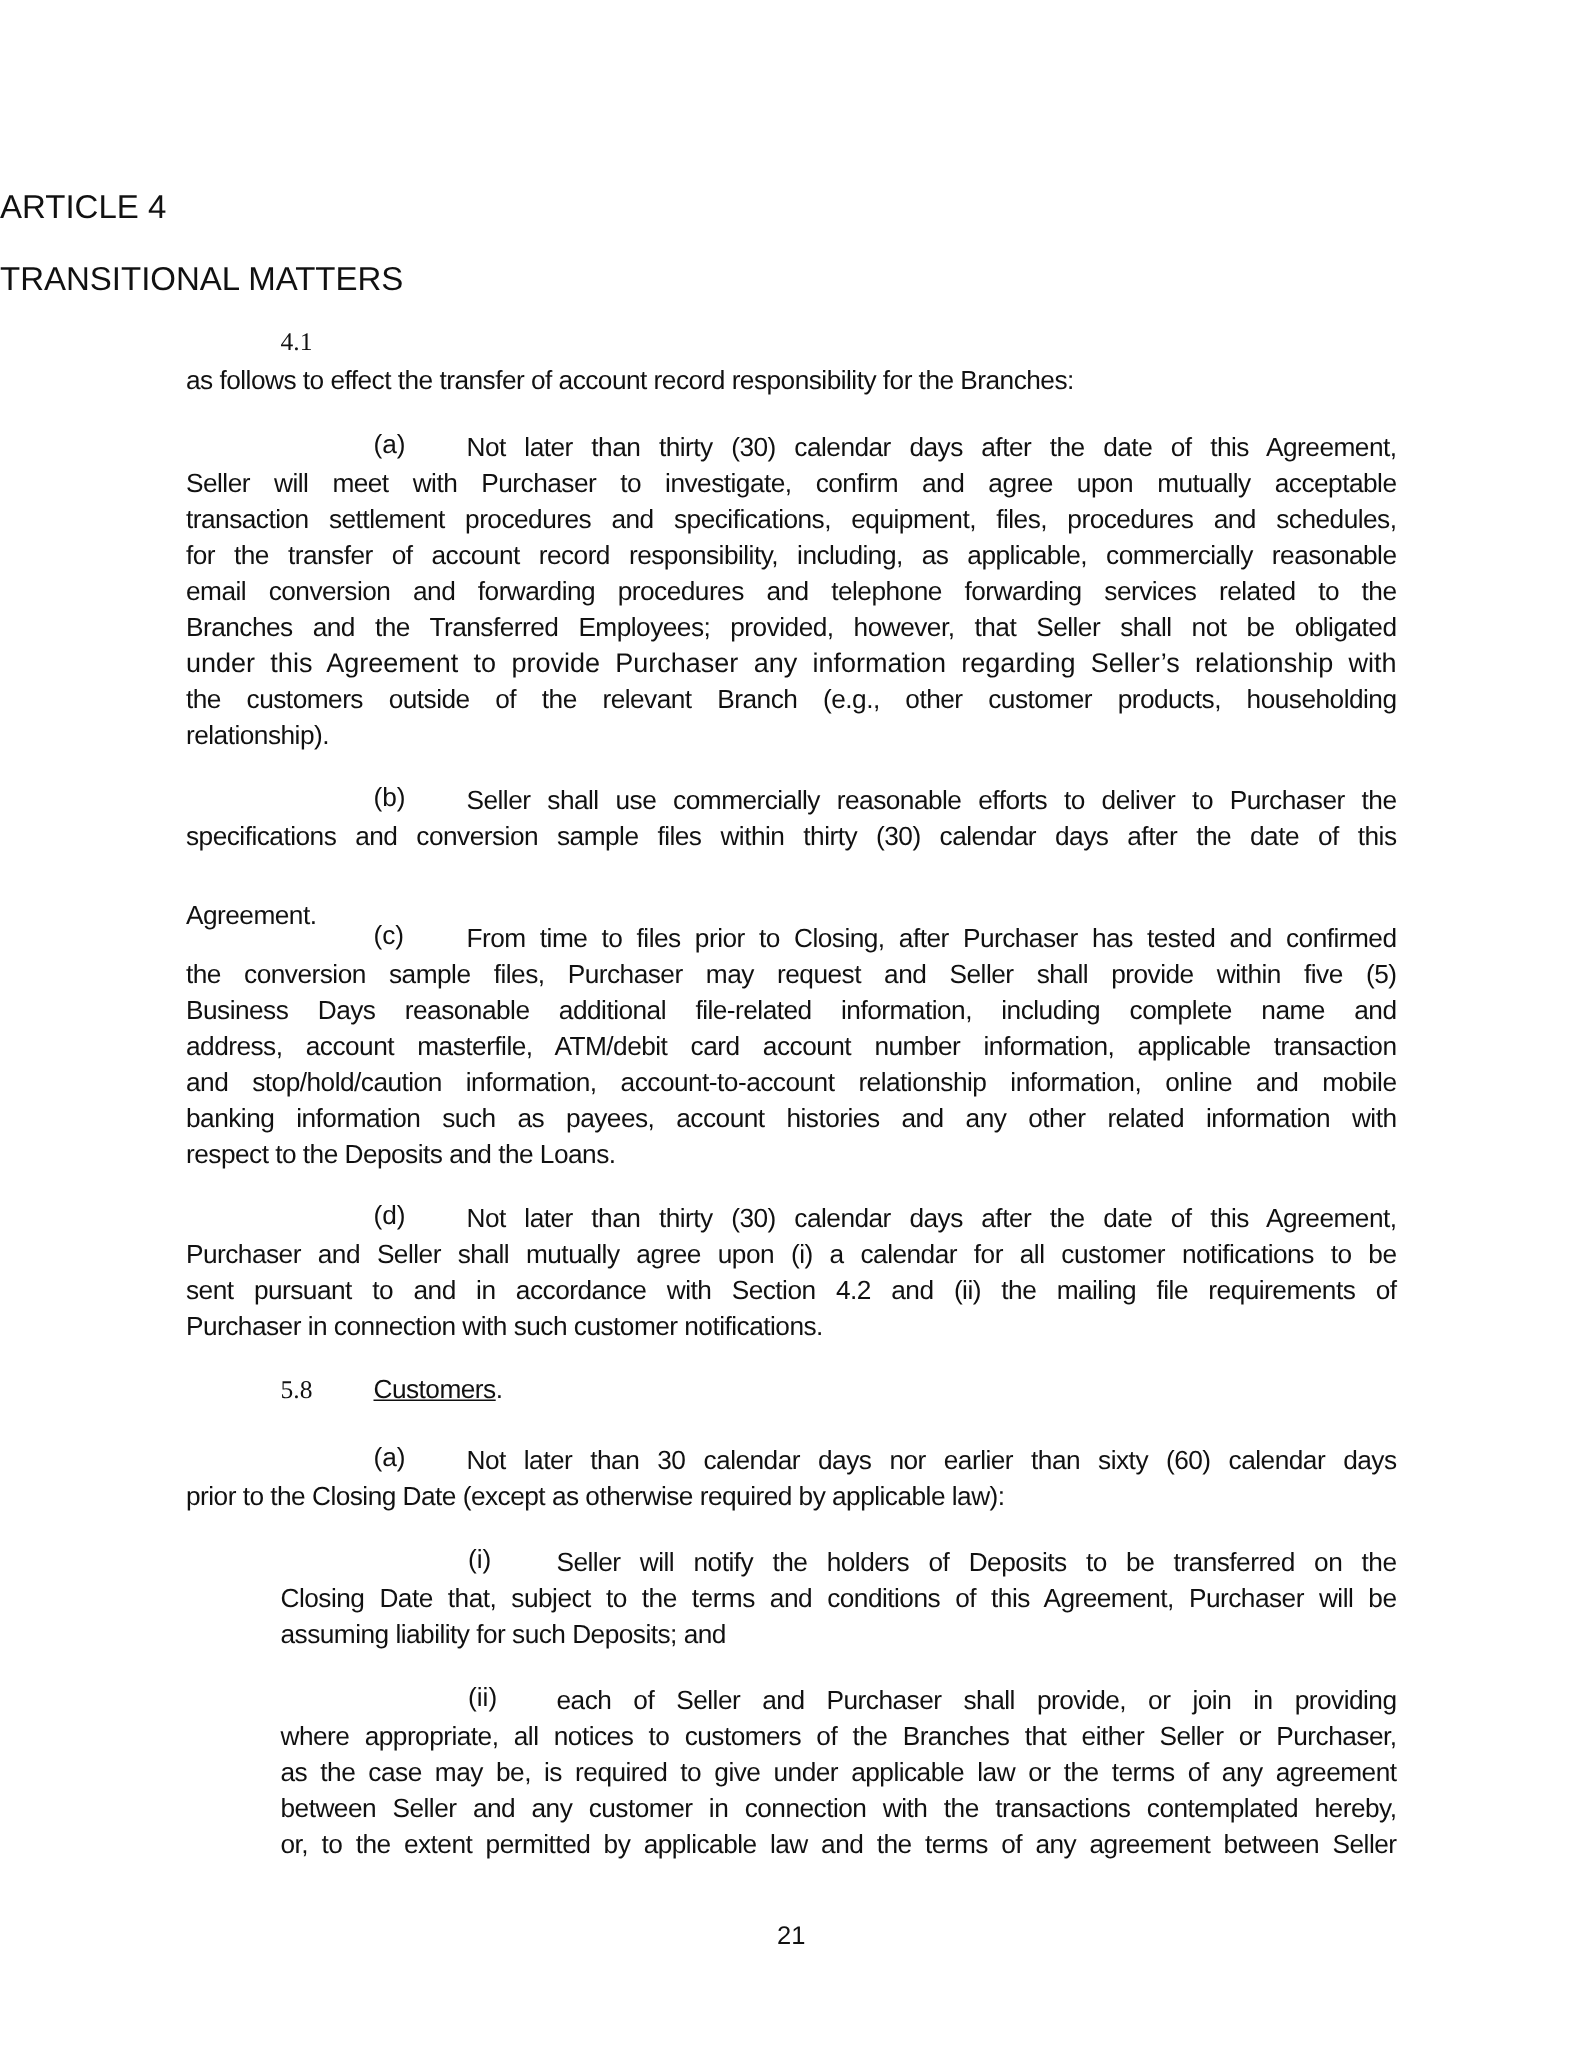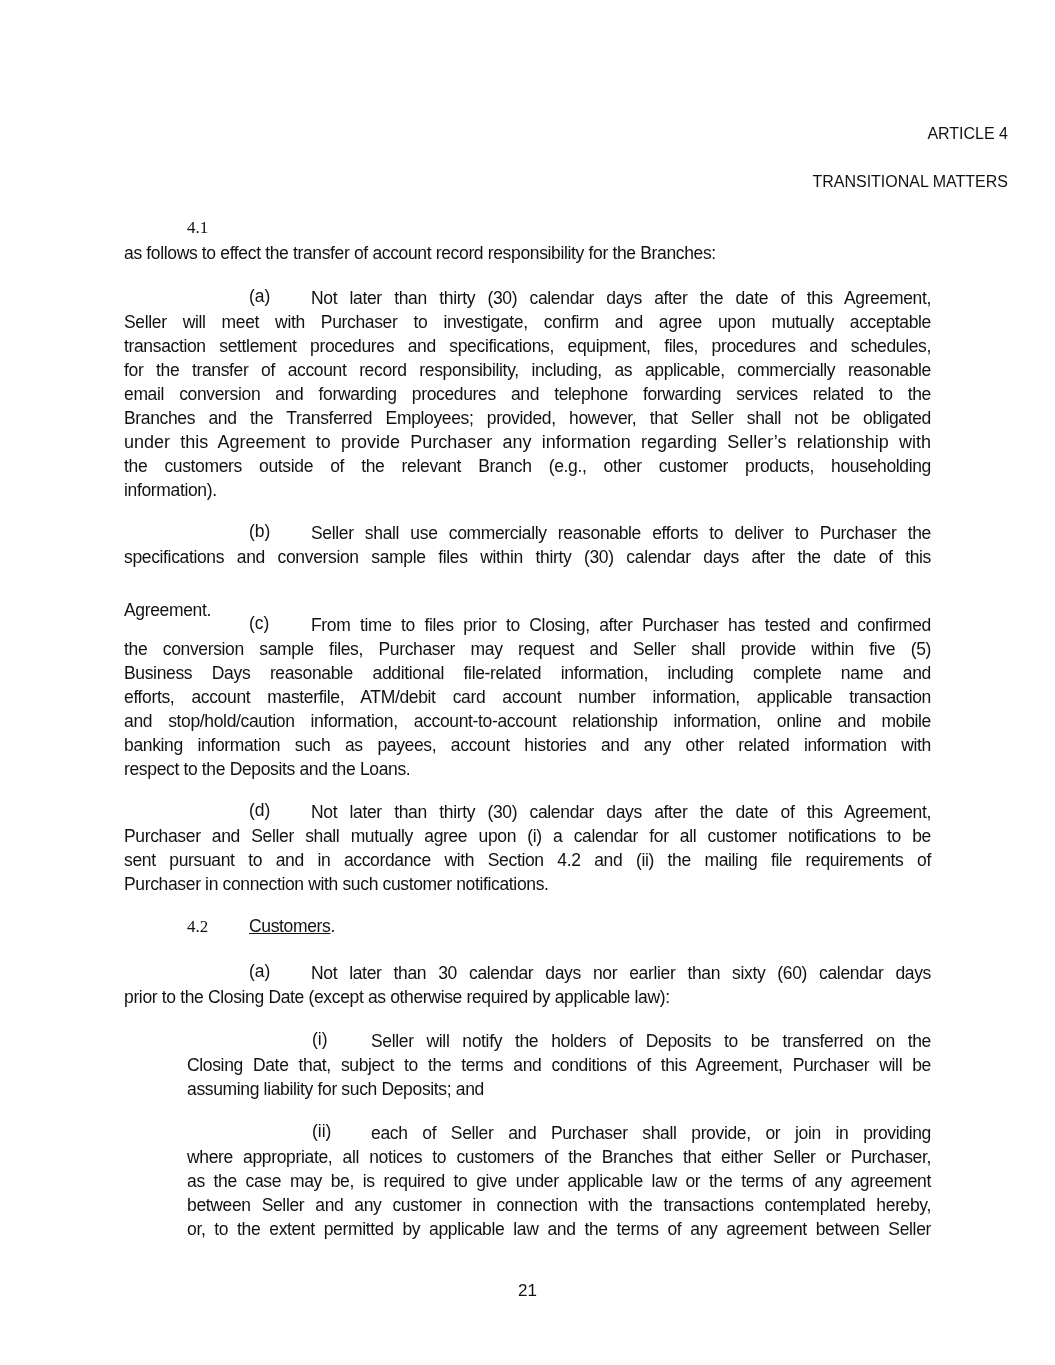--- a/index.html
+++ b/index.html
@@ -1,19 +1,19 @@
 <!DOCTYPE html>
 <html><head>
 <meta charset="utf-8">
 <style>
   html, body { margin: 0; padding: 0; background: #ffffff; }
   body { width: 1055px; height: 1365px; position: relative; overflow: hidden;
          font-family: "Liberation Sans", sans-serif; color: #111; }
   .page { position: absolute; left: 0; top: 0; width: 1055px; height: 1365px; }
-  .center { position: absolute; left: 0; width: 1008px; text-align: right; font-size: 16px; }
+  .center { position: absolute; left: 0; width: 1008px; text-align: left; font-size: 22px; }
   .line { position: absolute; font-size: 17.5px; line-height: 24px; white-space: nowrap;
           text-align: justify; text-align-last: justify; font-stretch: condensed; letter-spacing: -0.35px; }
   .last { text-align-last: left; }
   .full { left: 124px; width: 807px; }
   .first { left: 311px; width: 620px; }
   .sec-num { position: absolute; font-family: "Liberation Serif", serif; font-size: 17px; }
   .sec-title { position: absolute; font-size: 17.5px; letter-spacing: -0.35px; }
   .u { text-decoration: underline; }
   .serif { font-family: Liberation Sans, sans-serif; letter-spacing: 0; font-size: 18px; }
   .label { position: absolute; font-size: 17.5px; }
@@ -34,43 +34,43 @@
 
   <div class="label" style="left:249px; top:286px;">(a)</div>
   <div class="line first" style="top:286px;">Not later than thirty (30) calendar days after the date of this Agreement,</div>
   <div class="line full" style="top:310px;">Seller will meet with Purchaser to investigate, confirm and agree upon mutually acceptable</div>
   <div class="line full" style="top:334px;">transaction settlement procedures and specifications, equipment, files, procedures and schedules,</div>
   <div class="line full" style="top:358px;">for the transfer of account record responsibility, including, as applicable, commercially reasonable</div>
   <div class="line full" style="top:382px;">email conversion and forwarding procedures and telephone forwarding services related to the</div>
   <div class="line full" style="top:406px;">Branches and the Transferred Employees; provided, however, that Seller shall not be obligated</div>
   <div class="line full serif" style="top:430px;">under this Agreement to provide Purchaser any information regarding Seller’s relationship with</div>
   <div class="line full" style="top:454px;">the customers outside of the relevant Branch (e.g., other customer products, householding</div>
-  <div class="line full last" style="top:478px;">information).</div>
+  <div class="line full last" style="top:478px;">relationship).</div>
 
   <div class="label" style="left:249px; top:521px;">(b)</div>
   <div class="line first" style="top:521px;">Seller shall use commercially reasonable efforts to deliver to Purchaser the</div>
   <div class="line full" style="top:545px;">specifications and conversion sample files within thirty (30) calendar days after the date of this</div>
   <div class="line full last" style="top:569px;margin-top:29px;">Agreement.</div>
 
   <div class="label" style="left:249px; top:613px;">(c)</div>
   <div class="line first" style="top:613px;">From time to files prior to Closing, after Purchaser has tested and confirmed</div>
   <div class="line full" style="top:637px;">the conversion sample files, Purchaser may request and Seller shall provide within five (5)</div>
   <div class="line full" style="top:661px;">Business Days reasonable additional file-related information, including complete name and</div>
-  <div class="line full" style="top:685px;">efforts, account masterfile, ATM/debit card account number information, applicable transaction</div>
+  <div class="line full" style="top:685px;">address, account masterfile, ATM/debit card account number information, applicable transaction</div>
   <div class="line full" style="top:709px;">and stop/hold/caution information, account-to-account relationship information, online and mobile</div>
   <div class="line full" style="top:733px;">banking information such as payees, account histories and any other related information with</div>
   <div class="line full last" style="top:757px;">respect to the Deposits and the Loans.</div>
 
   <div class="label" style="left:249px; top:800px;">(d)</div>
   <div class="line first" style="top:800px;">Not later than thirty (30) calendar days after the date of this Agreement,</div>
   <div class="line full" style="top:824px;">Purchaser and Seller shall mutually agree upon (i) a calendar for all customer notifications to be</div>
   <div class="line full" style="top:848px;">sent pursuant to and in accordance with Section 4.2 and (ii) the mailing file requirements of</div>
   <div class="line full last" style="top:872px;">Purchaser in connection with such customer notifications.</div>
 
-  <div class="sec-num" style="left:187px; top:917px;">4.2</div>
+  <div class="sec-num" style="left:187px; top:917px;">5.8</div>
   <div class="sec-title" style="left:249px; top:916px;"><span class="u">Customers</span><span>.</span></div>
 
   <div class="label" style="left:249px; top:961px;">(a)</div>
   <div class="line first" style="top:961px;">Not later than 30 calendar days nor earlier than sixty (60) calendar days</div>
   <div class="line full last" style="top:985px;">prior to the Closing Date (except as otherwise required by applicable law):</div>
 
   <div class="label" style="left:312px; top:1029px;">(i)</div>
   <div class="line ifirst" style="top:1029px;">Seller will notify the holders of Deposits to be transferred on the</div>
   <div class="line ind" style="top:1053px;">Closing Date that, subject to the terms and conditions of this Agreement, Purchaser will be</div>
   <div class="line ind last" style="top:1077px;">assuming liability for such Deposits; and</div>

